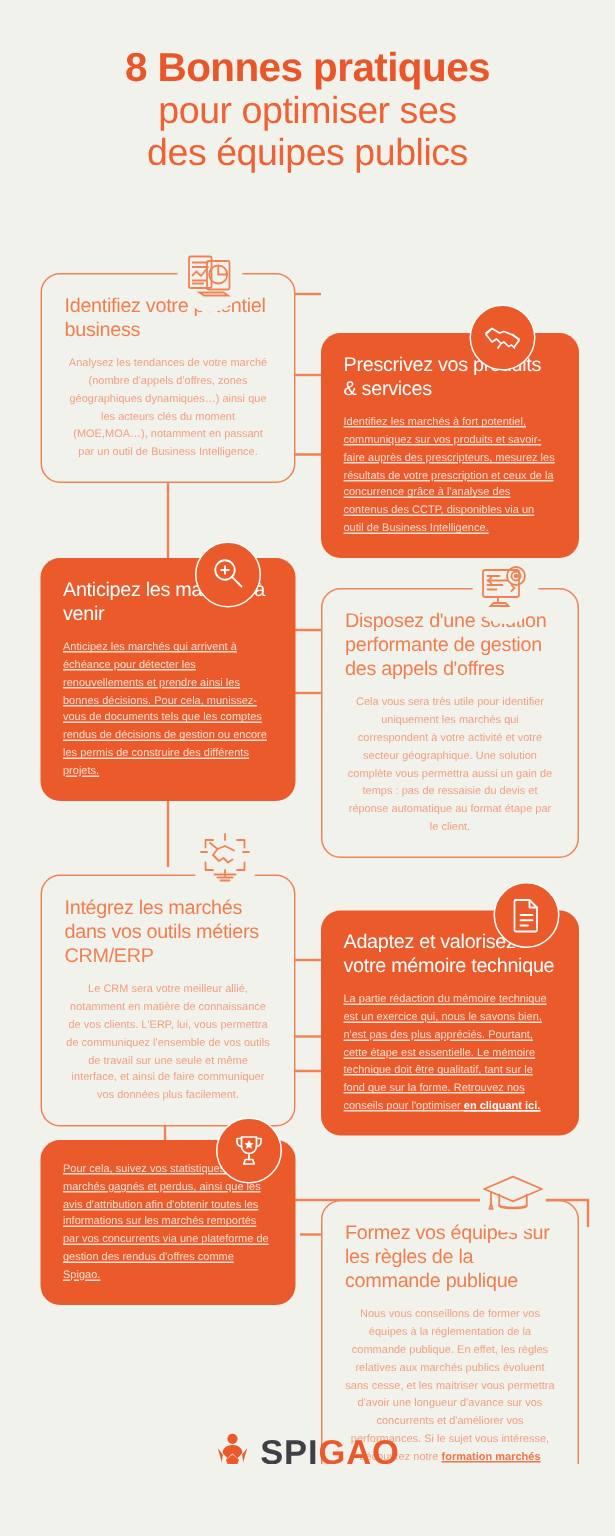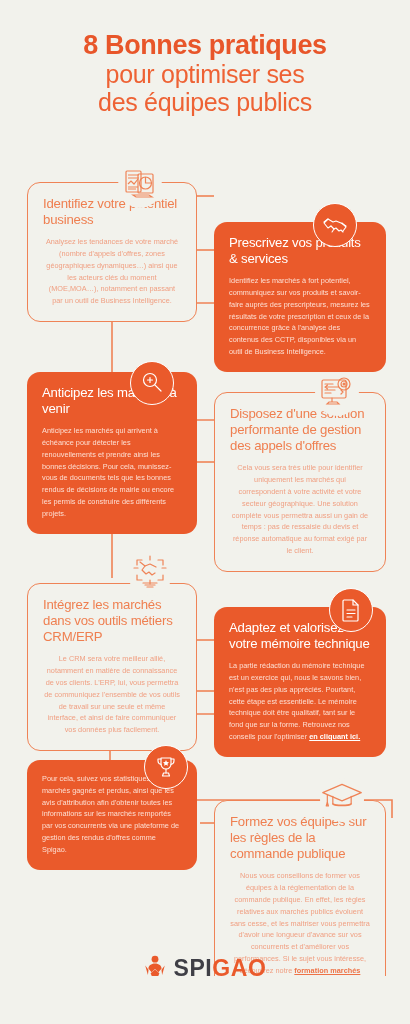--- a/index.html
+++ b/index.html
@@ -82,21 +82,21 @@
     margin-bottom: 8px;
   }
   .card.solid h2 { color: #ffffff; }
   .card.outline h2 { color: #ef7f50; }
 
   .card p {
     font-size: 7.3px;
     line-height: 1.62;
     letter-spacing: 0.02px;
   }
-  .card.solid p { color: #fdded2; }
+  .card.solid p { color: #fdded2; text-decoration: underline; }
   .card.outline p { color: #f0a083; text-align: center; }
 
   .card p .lnk {
     font-weight: bold;
     text-decoration: underline;
   }
   .card.solid p .lnk { color: #ffffff; margin-top: 24px; }
   .card.outline p .lnk { color: #ee7347; }
 
   
@@ -232,40 +232,40 @@
     <svg width="26" height="26" viewBox="0 0 26 26">
       <g stroke="#ffffff" stroke-width="1.2" fill="none" stroke-linecap="round">
         <circle cx="11" cy="10" r="6.5"></circle>
         <path d="M15.8 14.8 L22 21"></path>
         <path d="M8.5 10 h5 M11 7.5 v5"></path>
       </g>
     </svg>
   </div>
   <div class="card solid" style="left:27px; top:372px; width:170px;">
     <h2>Anticipez les marchés à venir</h2>
-    <p>Anticipez les marchés qui arrivent à échéance pour détecter les renouvellements et prendre ainsi les bonnes décisions. Pour cela, munissez-vous de documents tels que les bonnes rendus de décisions de mairie ou encore les permis de construire des différents projets.</p>
+    <p>Anticipez les marchés qui arrivent à échéance pour détecter les renouvellements et prendre ainsi les bonnes décisions. Pour cela, munissez-vous de documents tels que les comptes rendus de décisions de gestion ou encore les permis de construire des différents projets.</p>
   </div>
 
   <div class="badge plain" style="left:315px; top:372px;">
     <svg width="40" height="40" viewBox="0 0 40 40">
       <g stroke="#ef8356" stroke-width="1.2" fill="none" stroke-linecap="round">
         <rect x="5" y="6" width="24" height="18" rx="1.5"></rect>
         <path d="M8 10 h8 M8 13 h13 M8 16 h10 M8 19 h6"></path>
         <path d="M10.5 11 l-2 2 l2 2"></path>
         <path d="M24 16 l2 2 l-2 2"></path>
         <circle cx="27" cy="10" r="6"></circle>
         <circle cx="27" cy="10" r="3"></circle>
         <circle cx="27" cy="10" r="0.9" fill="#ef8356"></circle>
         <path d="M15 24 v4 M10 30 h12 M12 28 h8 l2 2 h-12 z"></path>
       </g>
     </svg>
   </div>
   <div class="card outline" style="left:214px; top:392px; width:172px;">
     <h2>Disposez d'une solution performante de gestion des appels d'offres</h2>
-    <p>Cela vous sera très utile pour identifier uniquement les marchés qui correspondent à votre activité et votre secteur géographique. Une solution complète vous permettra aussi un gain de temps : pas de ressaisie du devis et réponse automatique au format exigé par le client.</p>
+    <p>Cela vous sera très utile pour identifier uniquement les marchés qui correspondent à votre activité et votre secteur géographique. Une solution complète vous permettra aussi un gain de temps : pas de ressaisie du devis et réponse automatique au format étape par le client.</p>
   </div>
 
   <div class="badge plain" style="left:128px; top:552px;">
     <svg width="40" height="40" viewBox="0 0 40 40">
       <g stroke="#ef8356" stroke-width="1.2" fill="none" stroke-linecap="round" stroke-linejoin="round">
         <path d="M10 8 l5 4 l5 -2 l6 3"></path>
         <path d="M15 12 l-3 4 l4 4 l3 -2 l3 3 l3 -2"></path>
         <path d="M7 6 h5 M7 6 v5 M33 6 h-5 M33 6 v5 M7 26 h5 M7 26 v-5 M33 26 h-5 M33 26 v-5"></path>
         <path d="M13 29 h14 M15 31 h10 M17 33 h6"></path>
         <path d="M4 14 h4 M32 14 h4 M20 2 v4 M20 26 v4"></path>

